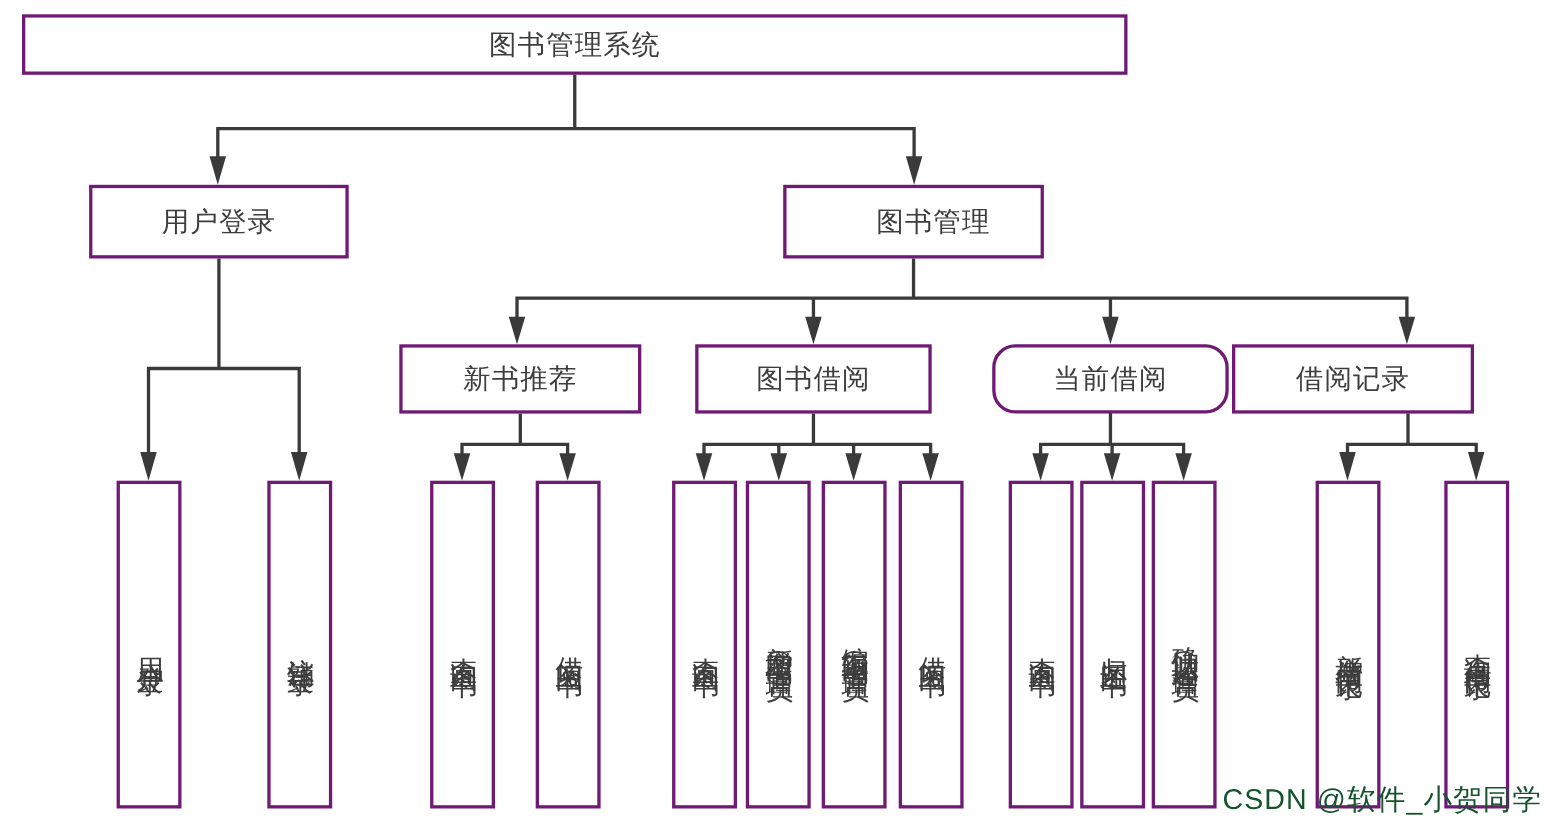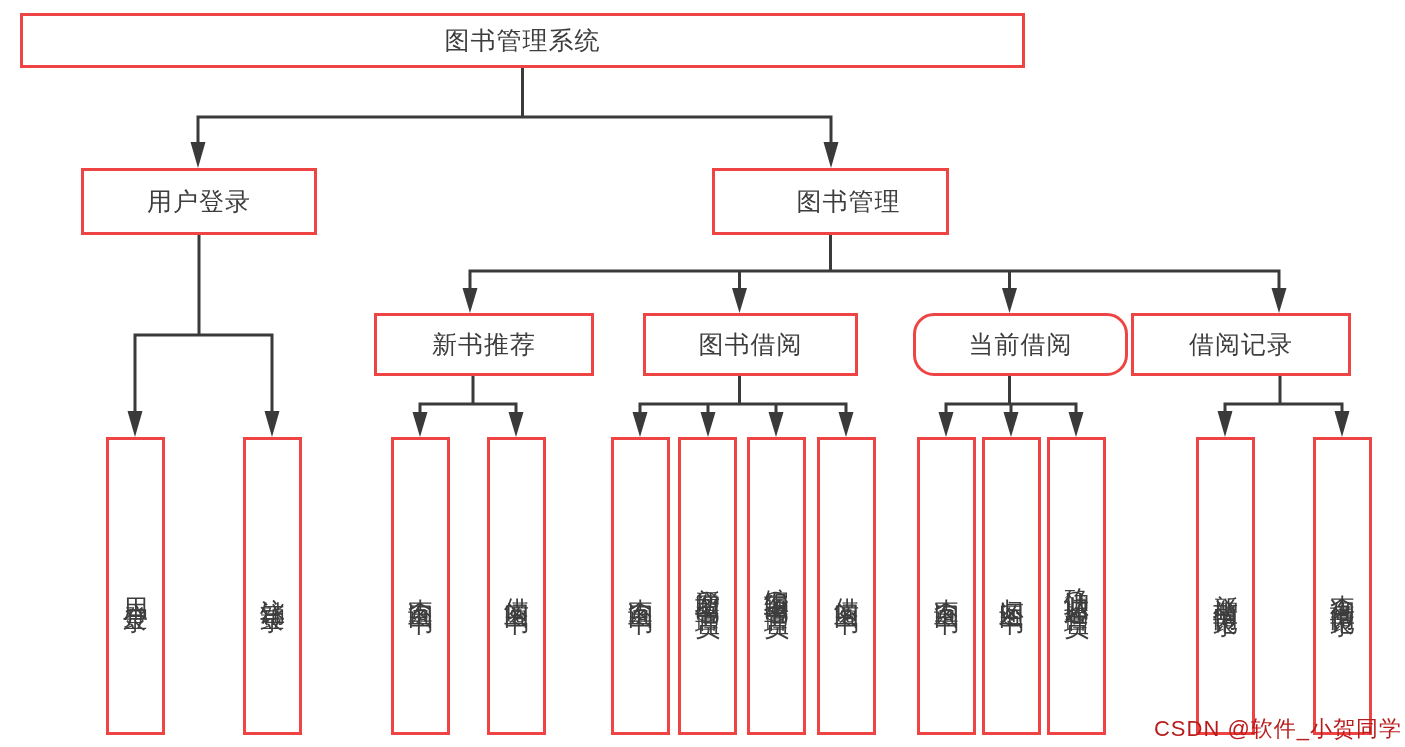--- a/index.html
+++ b/index.html
@@ -8,49 +8,49 @@
     width:1405px;height:747px;
     background:#ffffff;
     font-family:"Liberation Sans","DejaVu Sans",sans-serif;
     overflow:hidden;
   }
   svg.wires{position:absolute;left:0;top:0;display:block;}
   .wires path{stroke:#3a3a3a;stroke-width:3;fill:none;}
   .wires polygon{fill:#3a3a3a;stroke:none;}
   .node{
     position:absolute;box-sizing:border-box;
-    border:3px solid #ef4444;background:#ffffff;
+    border:3px solid #701a75;background:#ffffff;
     display:flex;align-items:center;justify-content:center;
     color:#3d3d3d;
   }
   .hlabel{font-size:25px;letter-spacing:1px;white-space:nowrap;}
   .leaf{top:437px;width:59px;height:298px;}
   .leaf .vlabel{
     writing-mode:vertical-lr;
     text-orientation:mixed;
     font-size:25px;line-height:1;letter-spacing:4px;
     white-space:nowrap;
   }
   
   .n-root{left:20px;top:13px;width:1005px;height:55px;}
   .n-user-login{left:81px;top:168px;width:236px;height:67px;}
   .n-book-mgmt{left:712px;top:168px;width:237px;height:67px;padding-left:36px;}
-  .lvl3{top:313px;height:63px;margin-left:11px;}
+  .lvl3{top:313px;height:63px;}
   .n-new-rec{left:363px;width:220px;}
   .n-book-borrow{left:632px;width:215px;}
   .n-current{left:902px;width:215px;border-radius:21px;}
   .n-records{left:1120px;width:220px;}
   .l-ul1{left:106px;}  .l-ul2{left:243px;}
   .l-nb1{left:391px;}  .l-nb2{left:487px;}
   .l-bb1{left:611px;}  .l-bb2{left:678px;}  .l-bb3{left:747px;}  .l-bb4{left:817px;}
   .l-cb1{left:917px;}  .l-cb2{left:982px;}  .l-cb3{left:1047px;}
   .l-br1{left:1196px;} .l-br2{left:1313px;}
   .watermark{
     position:absolute;right:3px;bottom:3px;
-    font-size:22px;color:#b91c1c;letter-spacing:1px;
+    font-size:26px;color:#14532d;letter-spacing:1px;
     z-index:5;white-space:nowrap;
   }
 </style>
 </head>
 <body>
 
 <div class="stage">
 
   <svg class="wires" width="1405" height="747" viewBox="0 0 1405 747" aria-hidden="true">
 

